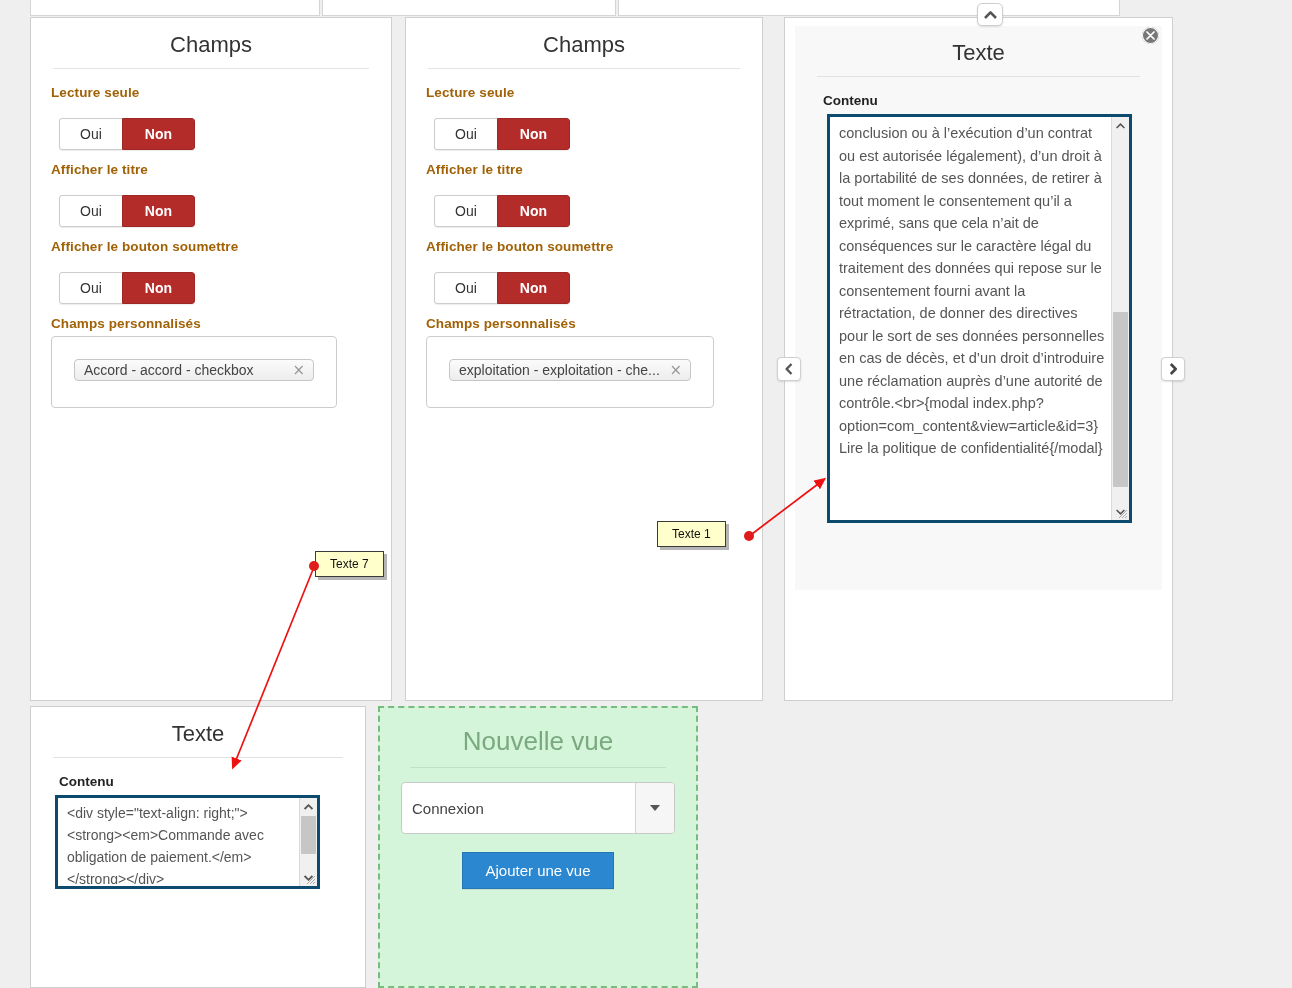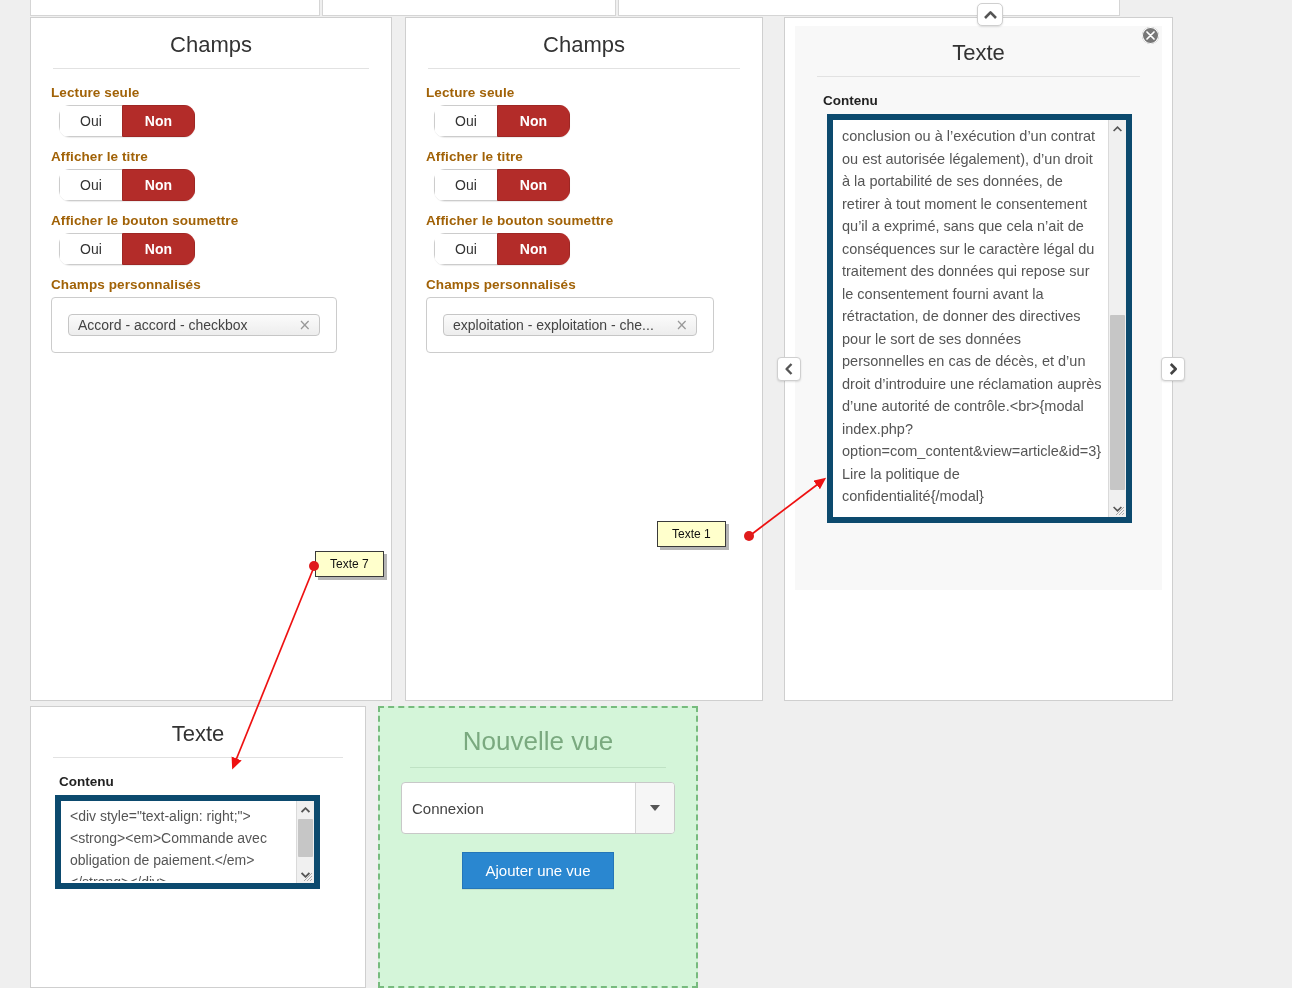--- a/index.html
+++ b/index.html
@@ -32,50 +32,50 @@
   .ptitle{
     text-align:center;font-size:22px;color:#333;font-weight:400;
     padding:14px 0 10px;margin:0;
   }
   .phr{height:1px;background:#e2e2e2;margin:0 22px 16px;}
 
   
   .flabel{font-size:13.5px;font-weight:bold;color:#a16207;margin:0 0 5px 20px;letter-spacing:.1px;}
 
   
-  .toggle{display:inline-flex;margin:0 0 12px 28px;border-radius:11px;overflow:hidden;
+  .toggle{display:inline-flex;margin:13px 0 12px 28px;border-radius:3px;overflow:hidden;
           box-shadow:0 1px 1px rgba(0,0,0,.08);}
   .toggle .opt{
     font-size:14px;padding:7px 20px;line-height:16px;box-sizing:border-box;
     border:1px solid #ccc;background:#fff;color:#333;cursor:pointer;
   }
   .toggle .opt.yes{border-radius:3px 0 0 3px;border-right:none;}
   .toggle .opt.no{
     border-radius:0 3px 3px 0;background:#b32c29;color:#fff;border-color:#9d2724;
     font-weight:bold;padding:7px 22px;
   }
 
   
   .chipbox{
-    margin:2px 0 0 20px;width:286px;height:56px;background:#fff;
-    border:1px solid #ccc;border-radius:4px;box-sizing:border-box;padding:16px;
+    margin:2px 0 0 20px;width:286px;height:72px;background:#fff;
+    border:1px solid #ccc;border-radius:4px;box-sizing:border-box;padding:22px;
   }
   .chipbox.w2{width:288px;}
   .chip{
     display:flex;align-items:center;justify-content:space-between;
     background:linear-gradient(#fbfbfb,#ededed);
     border:1px solid #c6c6c6;border-radius:4px;
     font-size:14px;color:#444;padding:3px 8px 4px 9px;height:22px;box-sizing:border-box;
     white-space:nowrap;overflow:hidden;
   }
   .chip .x{color:#999;font-size:15px;margin-left:8px;cursor:pointer;font-family:"DejaVu Sans",sans-serif;}
 
   
   .tlabel{font-size:13.5px;font-weight:bold;color:#222;margin:0 0 6px 28px;}
-  .ta-wrap{position:relative;margin-left:32px;background:#fff;border:6px solid #0c4a6e;box-sizing:border-box;padding-left:45px;}
+  .ta-wrap{position:relative;margin-left:32px;background:#fff;border:3px solid #0c4a6e;box-sizing:border-box;padding-left:45px;}
   .ta-wrap.big{width:305px;height:409px;}
   .ta-wrap.small{width:265px;height:94px;margin-left:24px;}
   .ta-text{
     position:absolute;left:9px;top:5px;right:24px;bottom:2px;overflow:hidden;
     font-size:14.5px;line-height:22.5px;color:#555;white-space:pre-wrap;word-break:break-word;
   }
   .ta-wrap.small .ta-text{font-size:14px;line-height:22px;right:22px;top:4px;}
   
   .sbar{position:absolute;right:0;top:0;width:17px;bottom:0;background:#f0f0f0;border-left:1px solid #dadada;}
   .sarrow{position:absolute;left:0;width:17px;height:17px;display:flex;align-items:center;justify-content:center;

